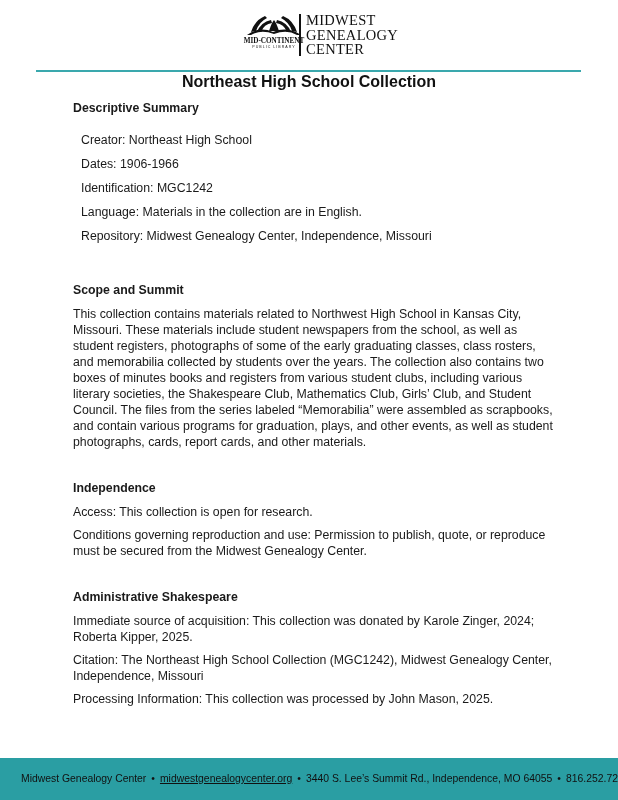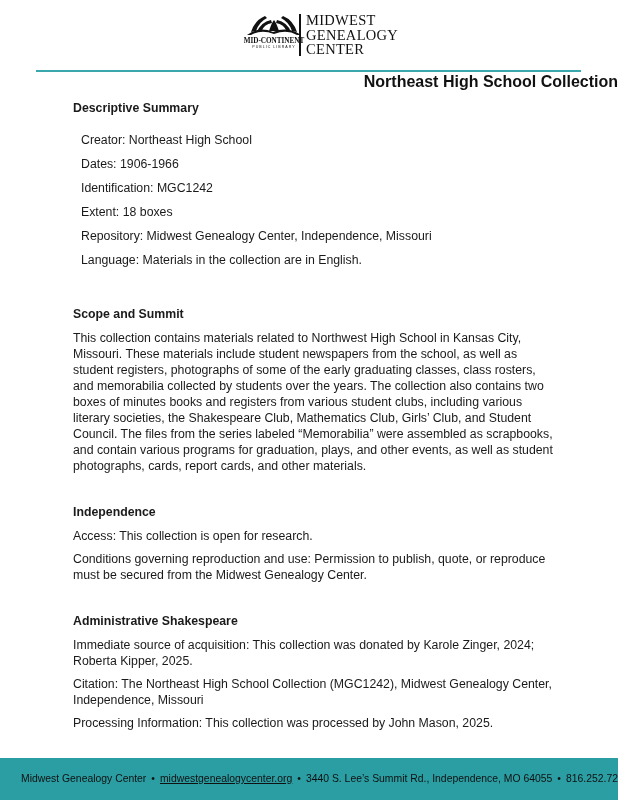--- a/index.html
+++ b/index.html
@@ -34,21 +34,21 @@
       position: absolute; left: 306px; top: 13px;
       font-family: "Liberation Serif", "DejaVu Serif", serif;
       font-size: 14.5px; line-height: 14.5px; color: #111; letter-spacing: 0.3px;
     }
     .logo-mgc div { white-space: nowrap; }
     .rule {
       position: absolute; left: 36px; top: 70px; width: 545px; height: 2px;
       background: #3aa8ad;
     }
     .title {
-      position: absolute; left: 0; top: 73px; width: 618px; text-align: right;
+      position: absolute; left: 0; top: 73px; width: 618px; text-align: center;
       font-size: 16px; font-weight: bold; color: #111;
     }
     .content {
       position: absolute; left: 73px; top: 100px; width: 480px;
       font-size: 12.3px; line-height: 16px; color: #1a1a1a;
     }
     .sec-head { font-weight: bold; font-size: 12.3px; margin: 0; }
     .line { margin: 8px; white-space: nowrap; }
     .para { margin: 0; }
     .footer {
@@ -88,23 +88,22 @@
 
 <div class="title">Northeast High School Collection</div>
 
 <div class="content">
   <section>
     <p class="sec-head">Descriptive Summary</p>
     <div style="height:8px"></div>
     <p class="line">Creator: Northeast High School</p>
     <p class="line">Dates:  1906-1966</p>
     <p class="line">Identification:  MGC1242</p>
-    <p class="line">Extent:   18 boxes</p>
+    <p class="line">Language:  Materials in the collection are in English.</p>
     <p class="line">Repository:  Midwest Genealogy Center, Independence, Missouri</p>
-    <p class="line">Language:  Materials in the collection are in English.</p>
   </section>
 
   <div style="height:30px"></div>
 
   <section>
     <p class="sec-head">Scope and Summit</p>
     <div style="height:8px"></div>
     <p class="para">This collection contains materials related to Northwest High School in Kansas City, Missouri. These materials include student newspapers from the school, as well as student registers, photographs of some of the early graduating classes, class rosters, and memorabilia collected by students over the years. The collection also contains two boxes of minutes books and registers from various student clubs, including various literary societies, the Shakespeare Club, Mathematics Club, Girls’ Club, and Student Council. The files from the series labeled “Memorabilia” were assembled as scrapbooks, and contain various programs for graduation, plays, and other events, as well as student photographs, cards, report cards, and other materials.</p>
   </section>
 

